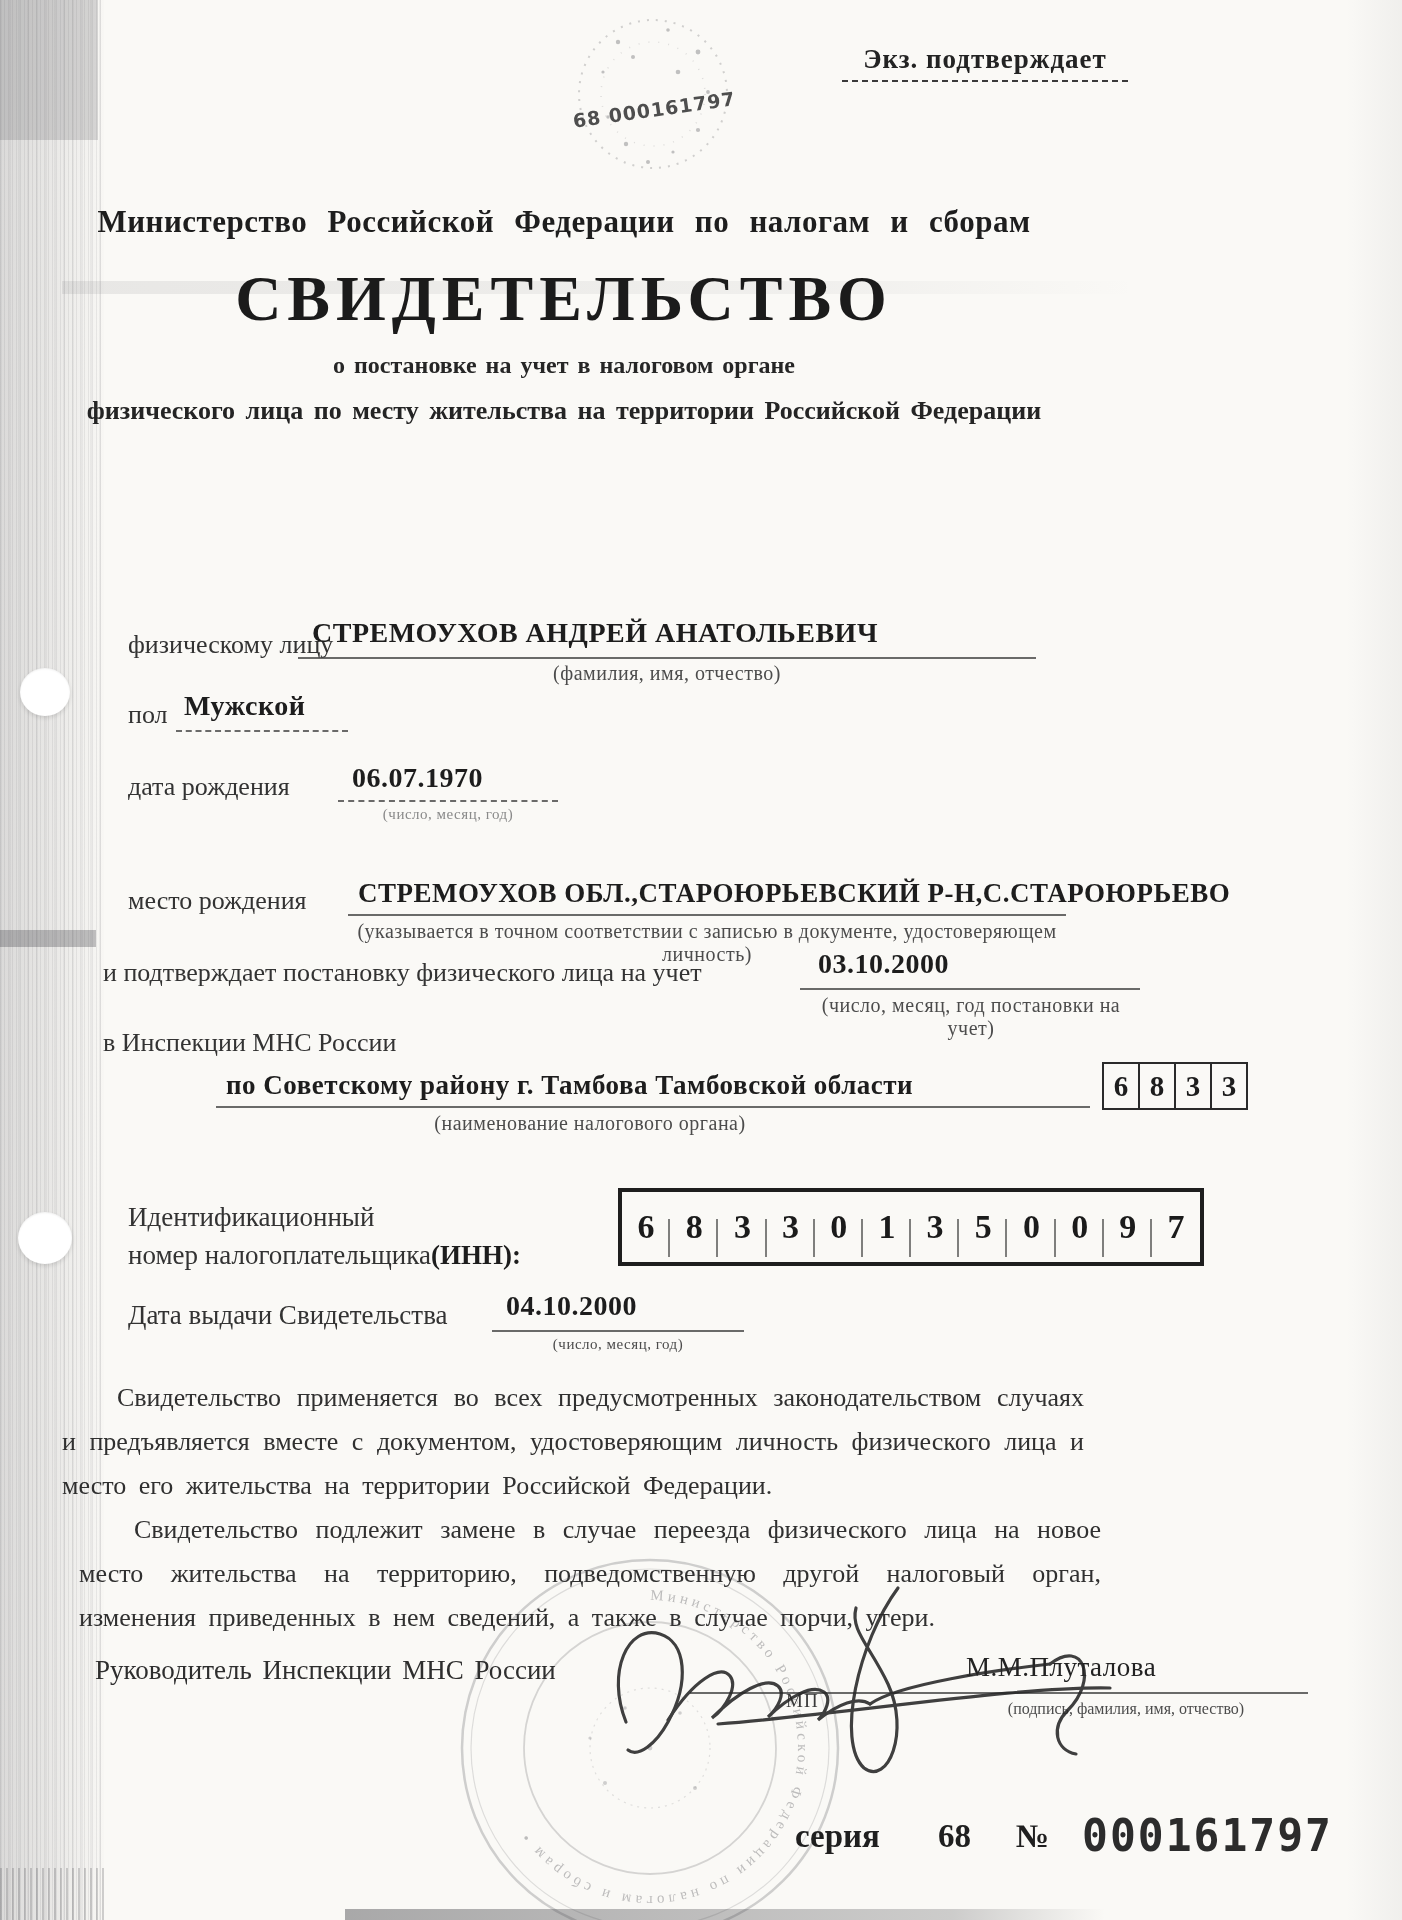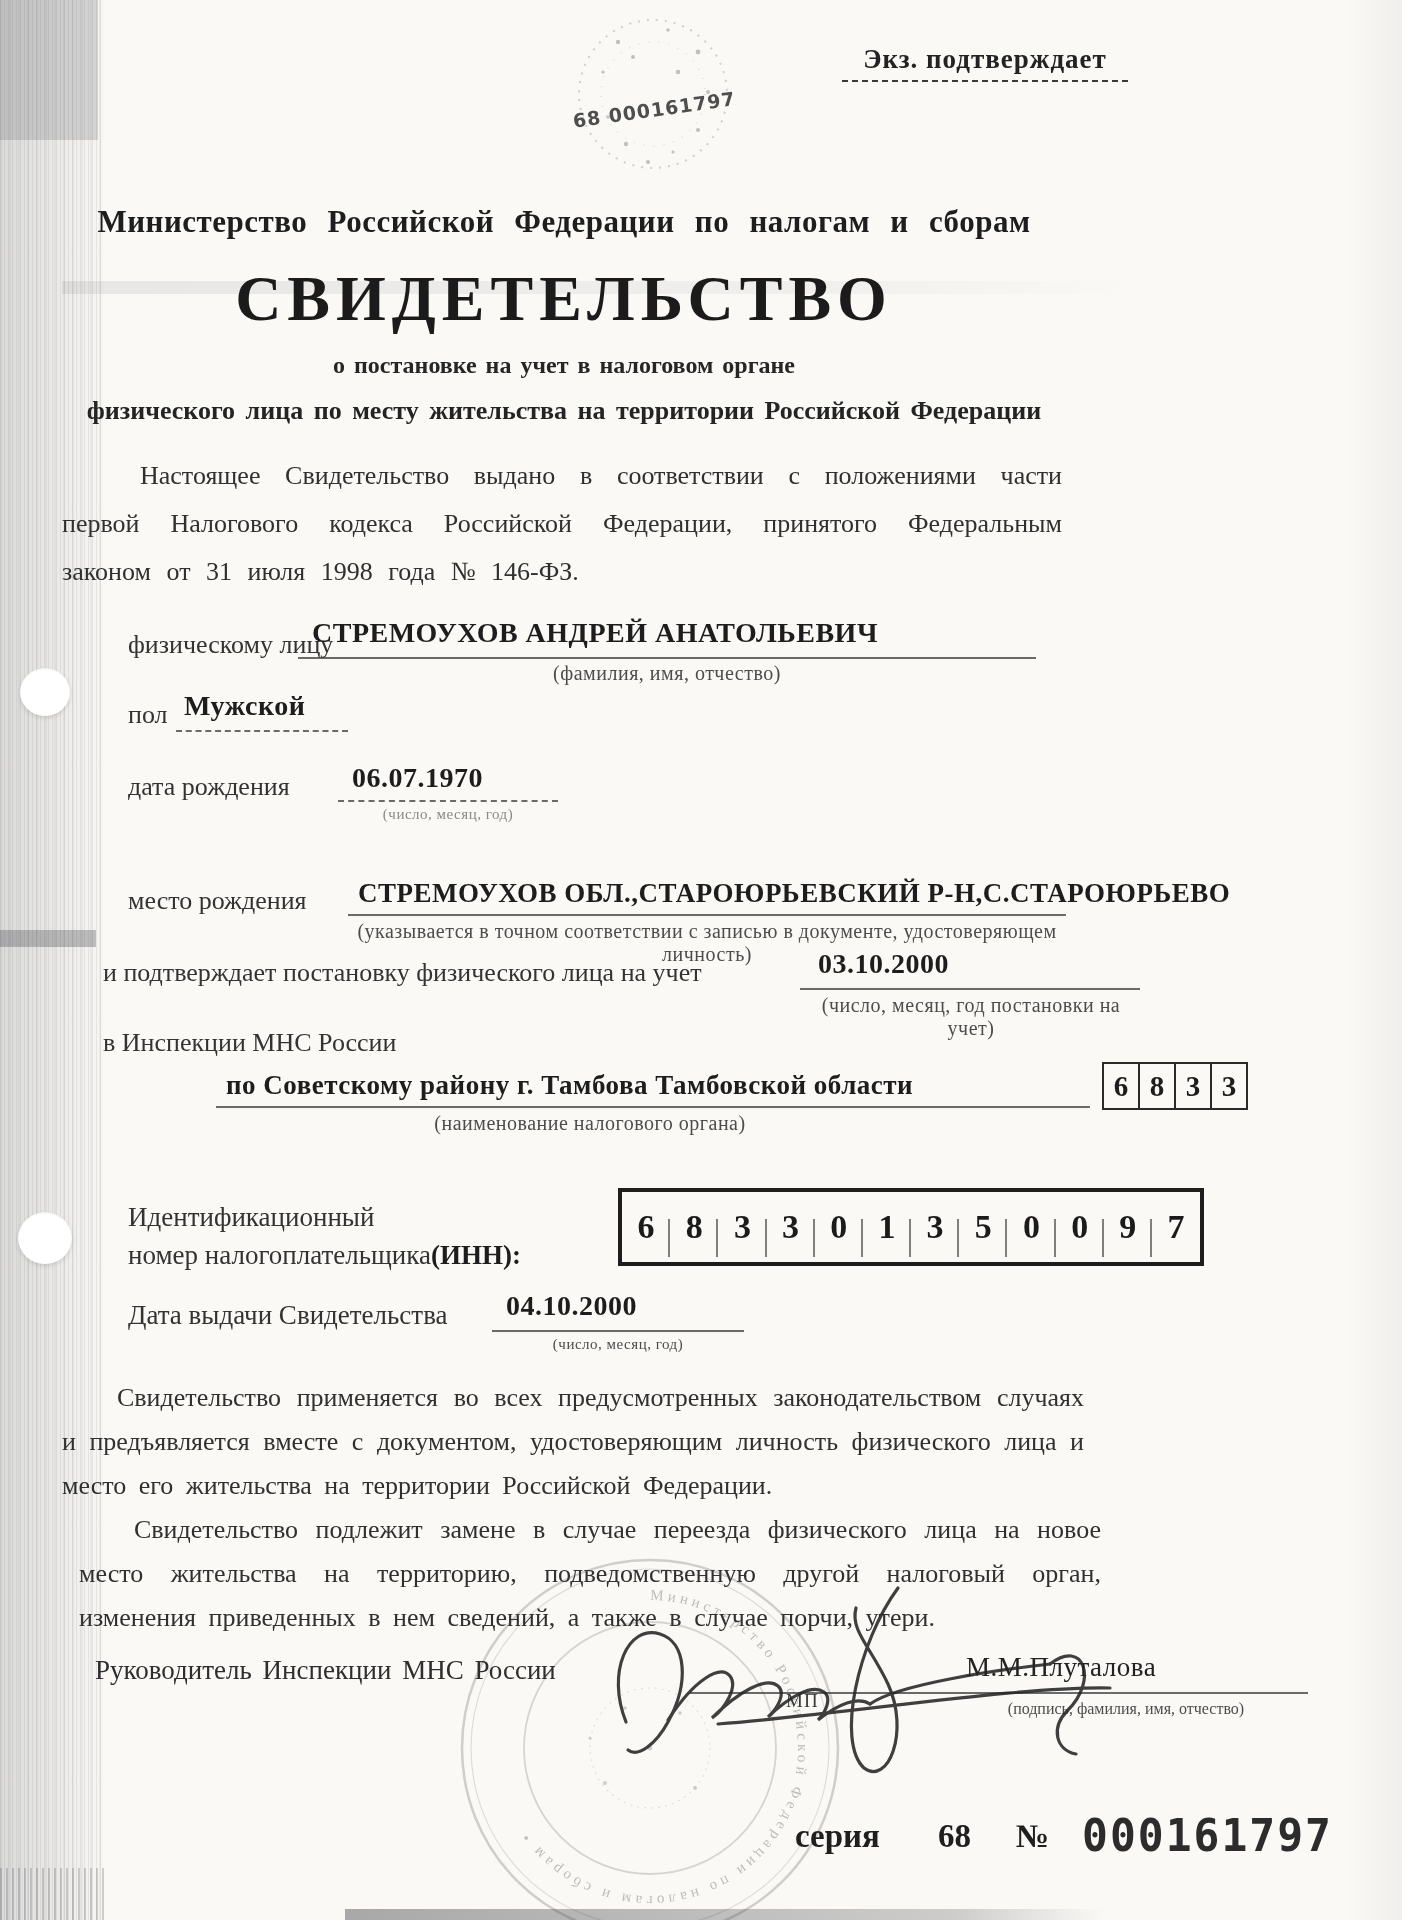--- a/index.html
+++ b/index.html
@@ -171,21 +171,20 @@
     </g>
   </svg>
   <div class="stamp-top-number">68 000161797</div>
 
   <div class="copy-note">Экз. подтверждает</div>
 
   <div class="ministry">Министерство Российской Федерации по налогам и сборам</div>
   <div class="doc-title">СВИДЕТЕЛЬСТВО</div>
   <div class="subtitle1">о постановке на учет в налоговом органе</div>
   <div class="subtitle2">физического лица по месту жительства на территории Российской Федерации</div>
-  <div class="intro">Настоящее Свидетельство выдано в соответствии с положениями части первой Налогового кодекса Российской Федерации, принятого Федеральным законом от 31 июля 1998 года № 146-ФЗ.</div>
 
   <div class="flabel l-person">физическому лицу</div>
   <div class="fvalue v-person">СТРЕМОУХОВ АНДРЕЙ АНАТОЛЬЕВИЧ</div>
   <div class="fline ln-person"></div>
   <div class="fcaption c-person">(фамилия, имя, отчество)</div>
 
   <div class="flabel l-sex">пол</div>
   <div class="fvalue v-sex">Мужской</div>
   <div class="fline dashed ln-sex"></div>
 

